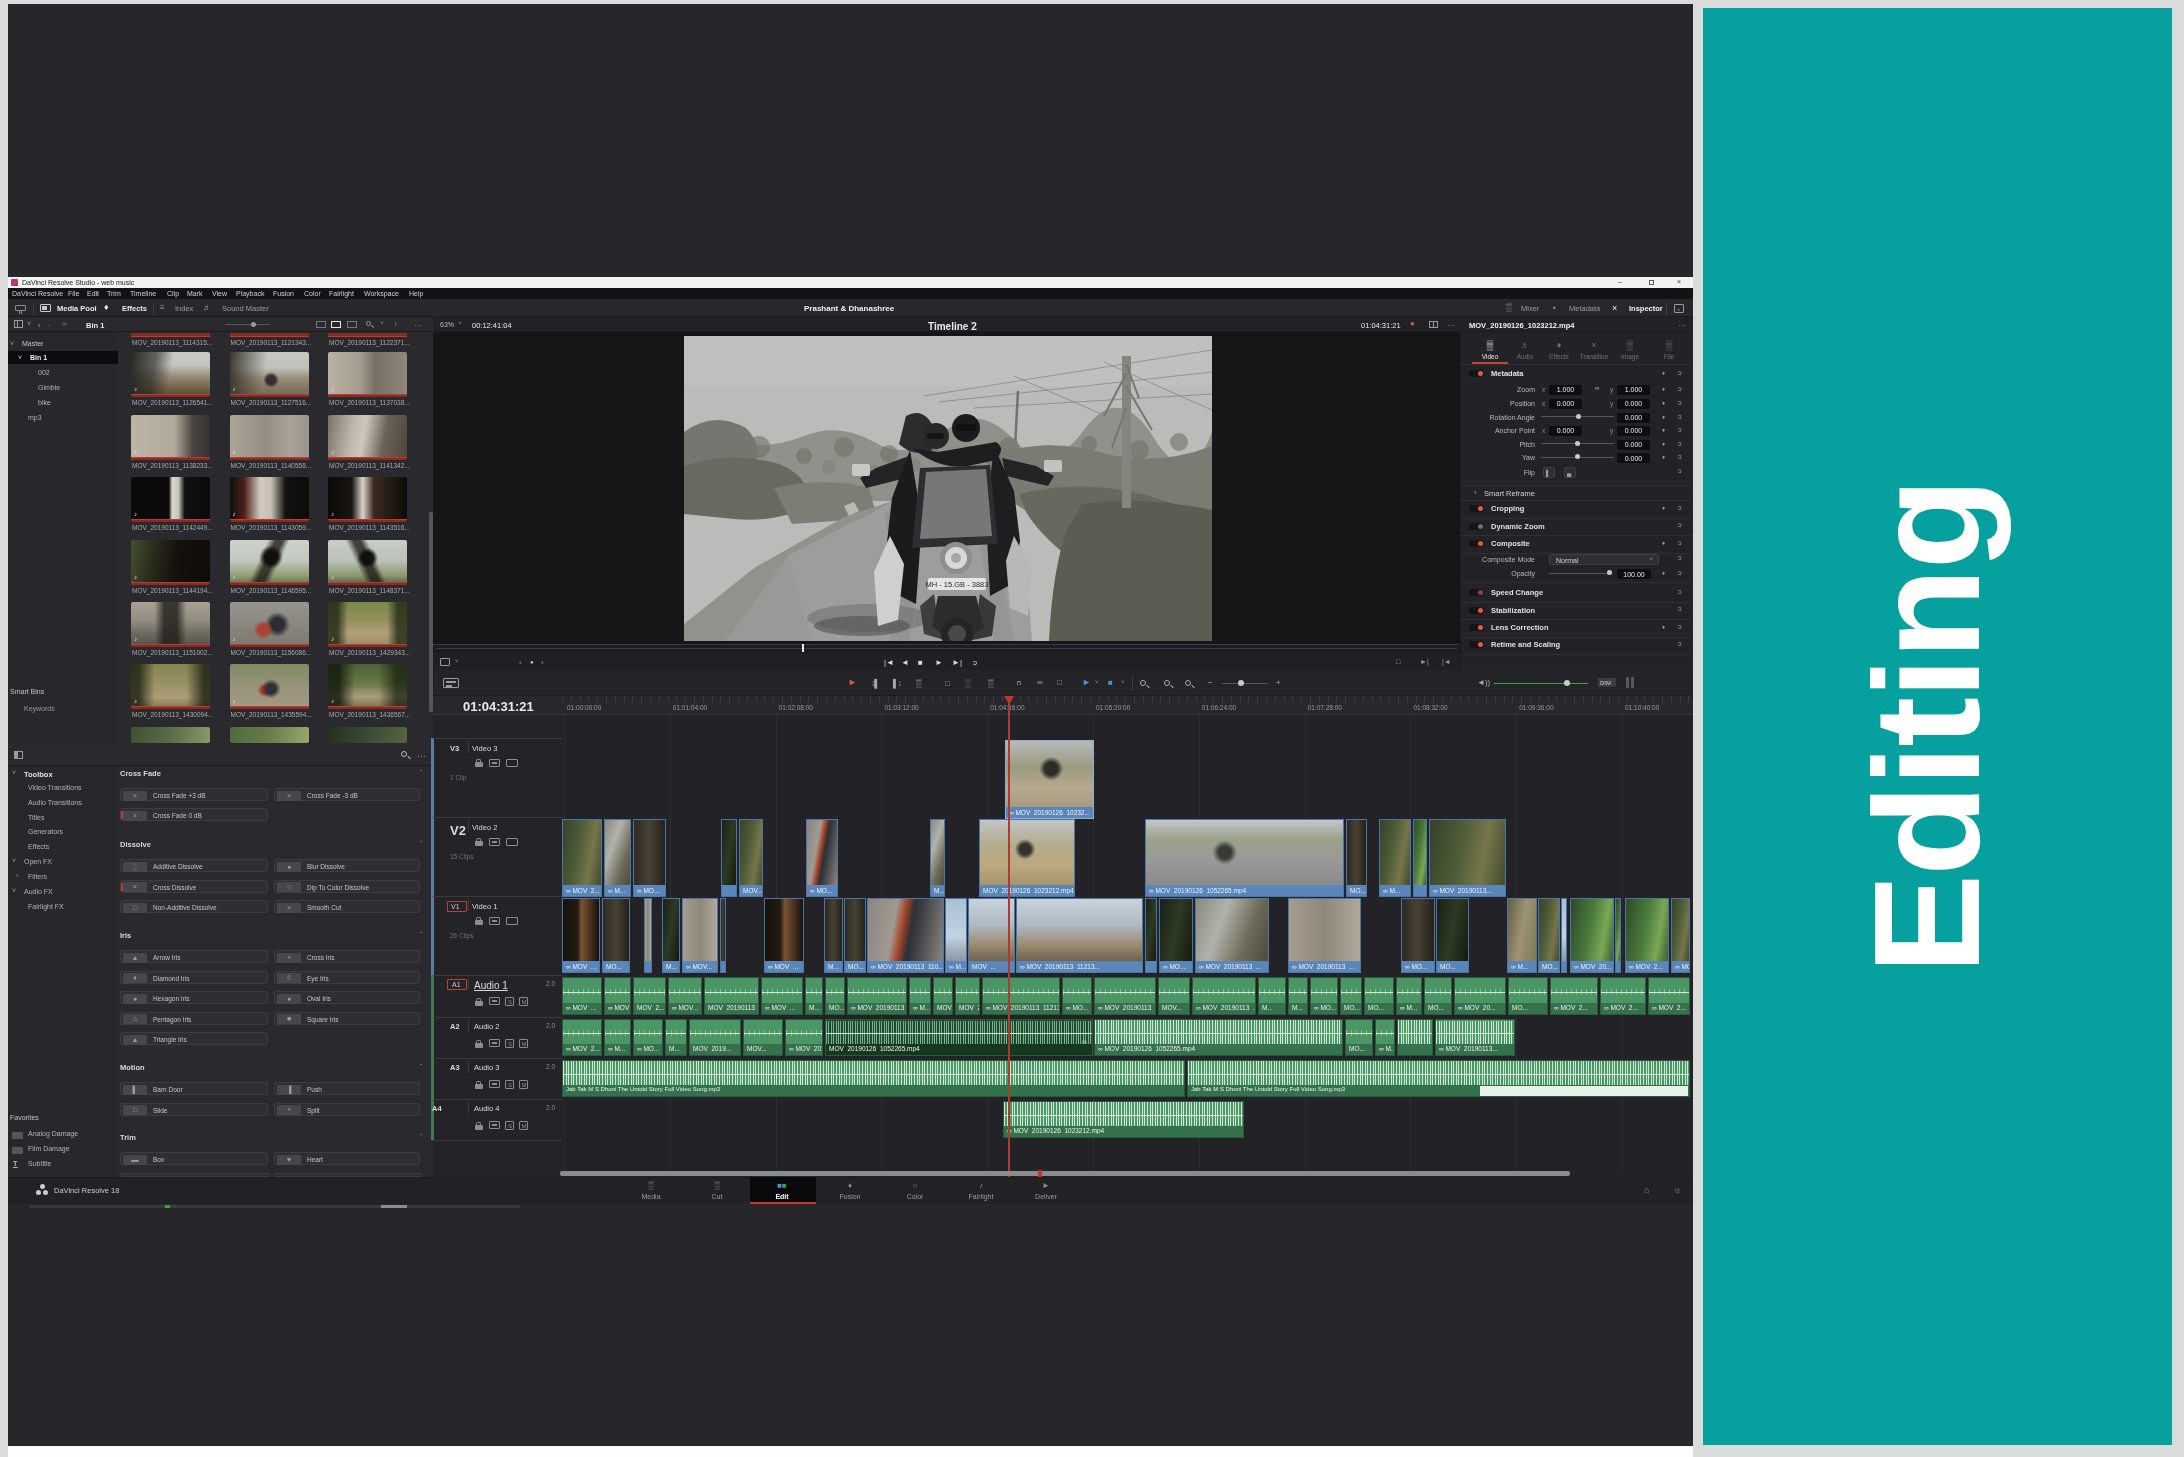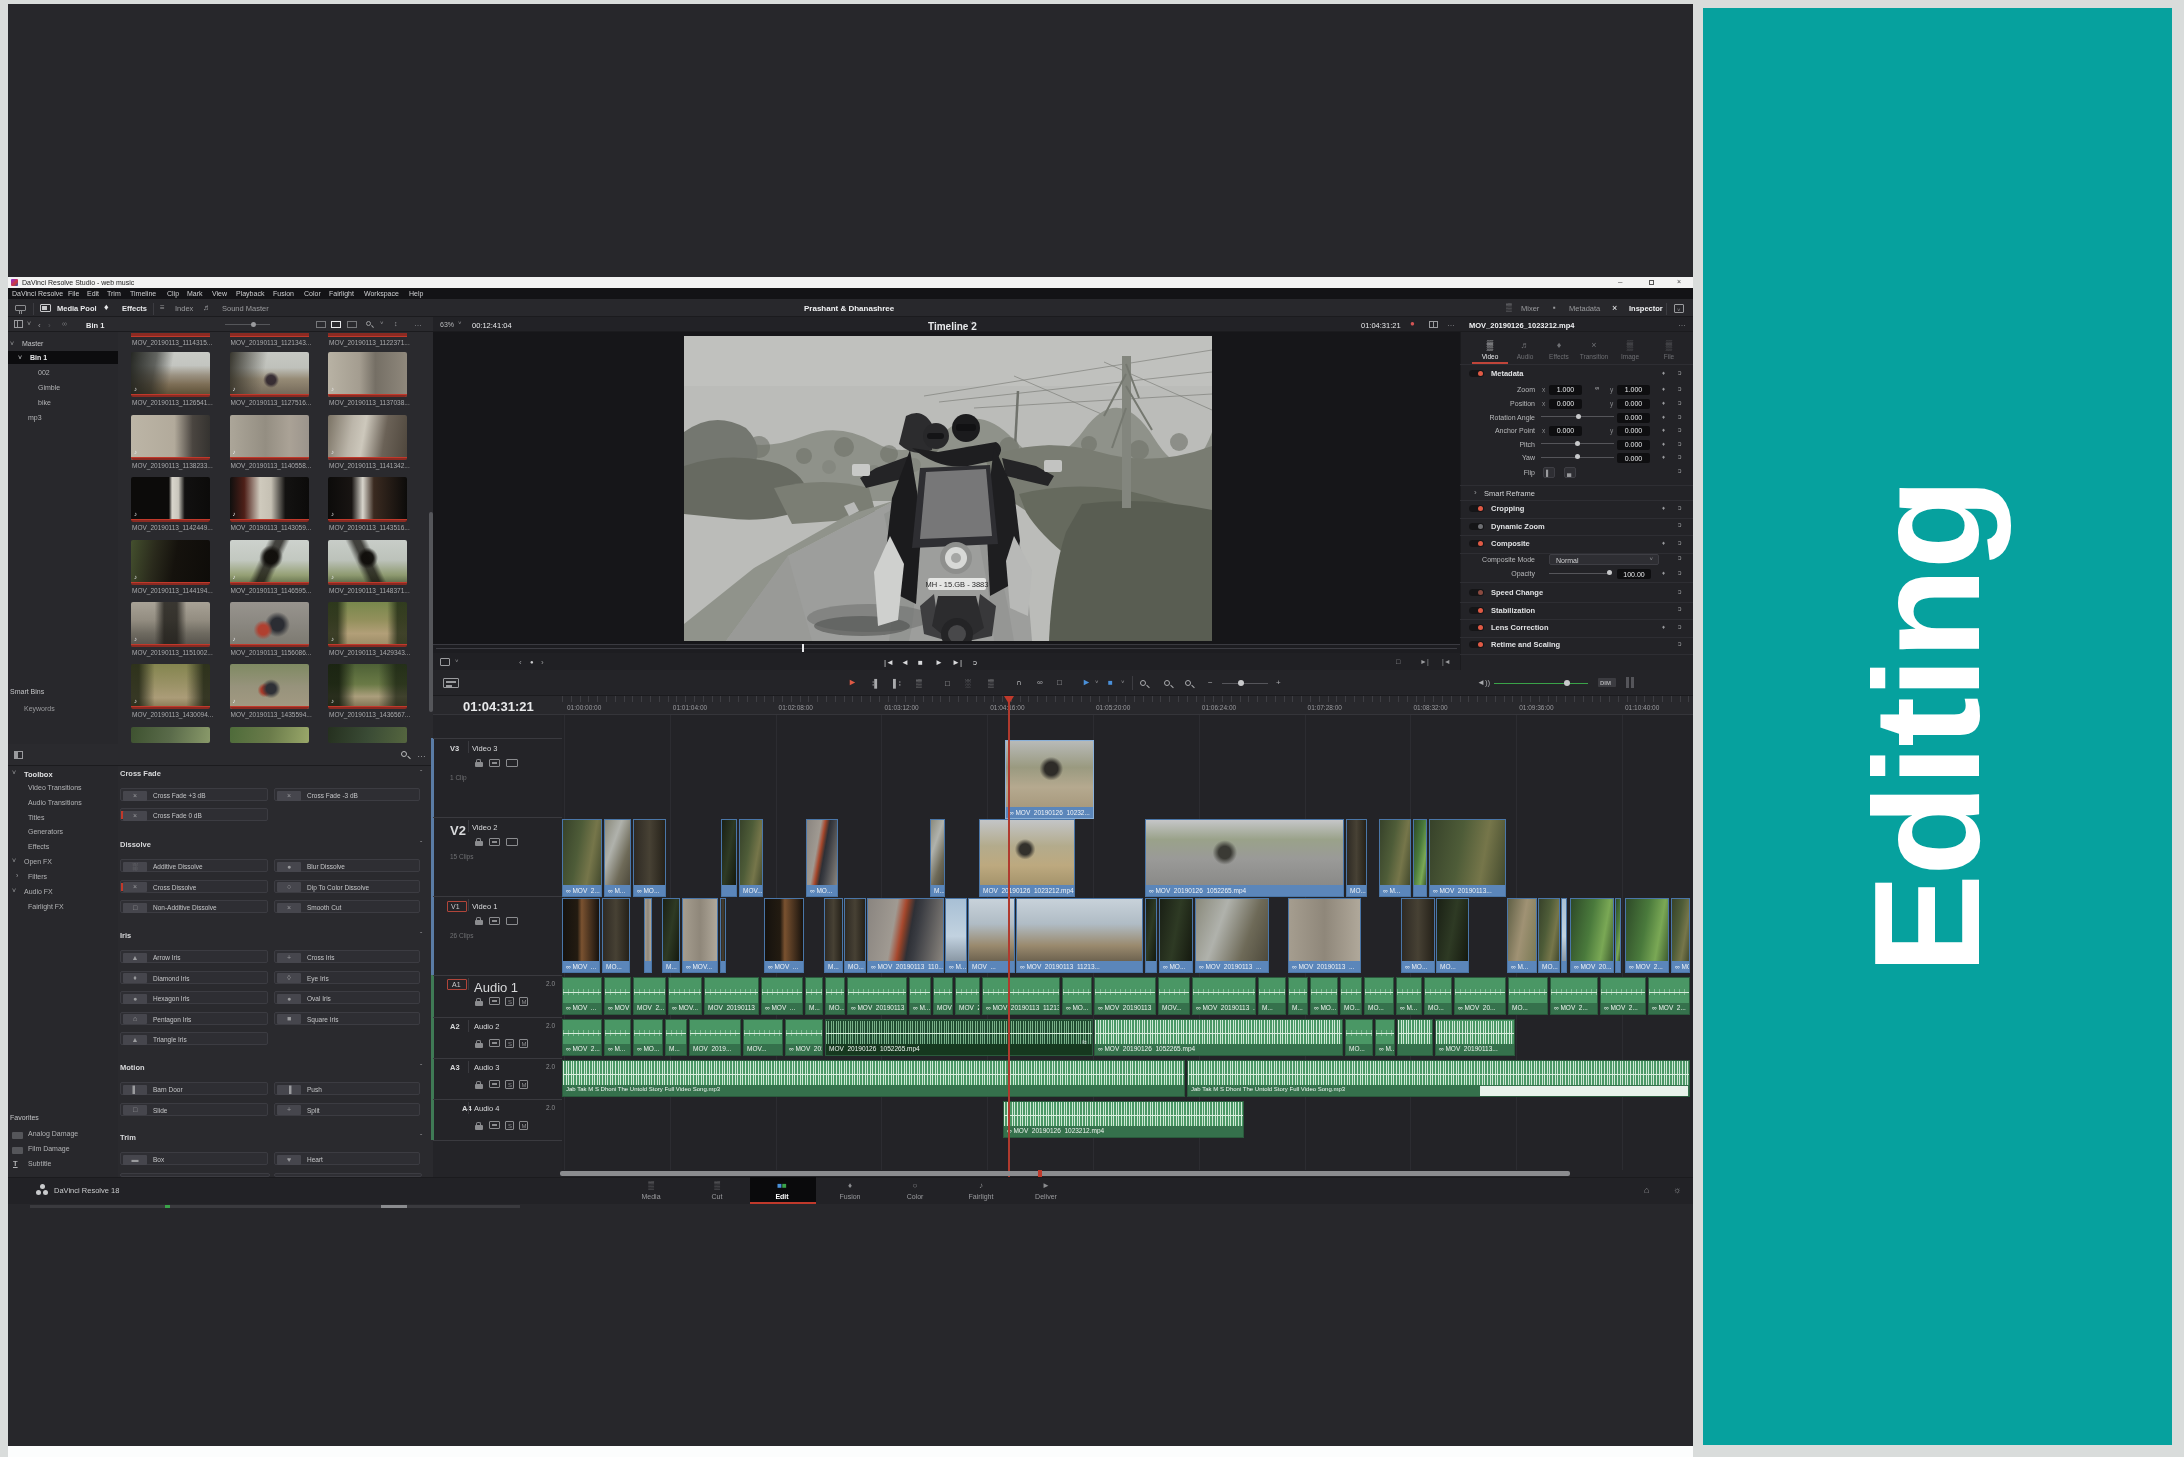--- a/index.html
+++ b/index.html
@@ -698,21 +698,21 @@
 <div class="ab" style="left:474.5px;top:920px;width:8px;height:5px;background:#8b8c8f;border-radius:1px"></div>
 <div class="ab" style="left:489px;top:917px;width:11px;height:8px;border:1px solid #8b8c8f;border-radius:1px">
     <div style="position:absolute;left:2px;top:2px;width:5px;height:2px;background:#8b8c8f"></div>
   </div>
 <div class="ab" style="left:506px;top:917px;width:12px;height:8px;border:1px solid #8b8c8f;border-radius:1px"></div>
 <div class="tx" style="left:450px;top:932px;font-size:6.5px;color:#6f7073;">26 Clips</div>
 <div class="ab" style="left:433px;top:975px;width:129px;height:42px;border-top:1px solid #3a3a3f"></div>
 <div class="ab" style="left:447px;top:979px;width:20px;height:11px;border:1px solid #b0453a;border-radius:1px"></div>
 <div class="tx" style="left:452px;top:981px;font-size:7px;color:#c9cacc;">A1</div>
 <div class="ab" style="left:468px;top:978px;width:1px;height:12px;background:#3a3a3f"></div>
-<div class="tx" style="left:474px;top:980px;font-size:13px;color:#d8d9db;">Audio 1</div>
+<div class="tx" style="left:474px;top:980px;font-size:10px;color:#d8d9db;text-decoration:underline;">Audio 1</div>
 <div class="tx" style="left:546px;top:980px;font-size:6.5px;color:#8b8c8f;">2.0</div>
 <div class="ab" style="left:476px;top:998px;width:5px;height:3px;border:1px solid #8b8c8f;border-bottom:none;border-radius:2px 2px 0 0"></div>
 <div class="ab" style="left:474.5px;top:1001px;width:8px;height:5px;background:#8b8c8f;border-radius:1px"></div>
 <div class="ab" style="left:489px;top:997px;width:11px;height:8px;border:1px solid #8b8c8f;border-radius:1px">
     <div style="position:absolute;left:2px;top:2px;width:5px;height:2px;background:#8b8c8f"></div>
   </div>
 <div class="ab" style="left:505px;top:997px;width:9px;height:9px;border:1px solid #8b8c8f;border-radius:1px">
     <div style="position:absolute;left:2px;top:1px;font-size:6px;color:#8b8c8f">S</div>
   </div>
 <div class="ab" style="left:519px;top:997px;width:9px;height:9px;border:1px solid #8b8c8f;border-radius:1px">
@@ -744,21 +744,21 @@
 <div class="ab" style="left:489px;top:1080px;width:11px;height:8px;border:1px solid #8b8c8f;border-radius:1px">
     <div style="position:absolute;left:2px;top:2px;width:5px;height:2px;background:#8b8c8f"></div>
   </div>
 <div class="ab" style="left:505px;top:1080px;width:9px;height:9px;border:1px solid #8b8c8f;border-radius:1px">
     <div style="position:absolute;left:2px;top:1px;font-size:6px;color:#8b8c8f">S</div>
   </div>
 <div class="ab" style="left:519px;top:1080px;width:9px;height:9px;border:1px solid #8b8c8f;border-radius:1px">
     <div style="position:absolute;left:1.5px;top:1px;font-size:6px;color:#8b8c8f">M</div>
   </div>
 <div class="ab" style="left:433px;top:1099px;width:129px;height:41px;border-top:1px solid #3a3a3f"></div>
-<div class="tx" style="left:462px;top:1104px;font-size:7.5px;color:#d8d9db;font-weight:bold">A4</div>
+<div class="tx" style="left:432px;top:1104px;font-size:7.5px;color:#d8d9db;font-weight:bold">A4</div>
 <div class="ab" style="left:468px;top:1102px;width:1px;height:12px;background:#3a3a3f"></div>
 <div class="tx" style="left:474px;top:1104px;font-size:7.5px;color:#d8d9db;">Audio 4</div>
 <div class="tx" style="left:546px;top:1104px;font-size:6.5px;color:#8b8c8f;">2.0</div>
 <div class="ab" style="left:476px;top:1122px;width:5px;height:3px;border:1px solid #8b8c8f;border-bottom:none;border-radius:2px 2px 0 0"></div>
 <div class="ab" style="left:474.5px;top:1125px;width:8px;height:5px;background:#8b8c8f;border-radius:1px"></div>
 <div class="ab" style="left:489px;top:1121px;width:11px;height:8px;border:1px solid #8b8c8f;border-radius:1px">
     <div style="position:absolute;left:2px;top:2px;width:5px;height:2px;background:#8b8c8f"></div>
   </div>
 <div class="ab" style="left:505px;top:1121px;width:9px;height:9px;border:1px solid #8b8c8f;border-radius:1px">
     <div style="position:absolute;left:2px;top:1px;font-size:6px;color:#8b8c8f">S</div>

